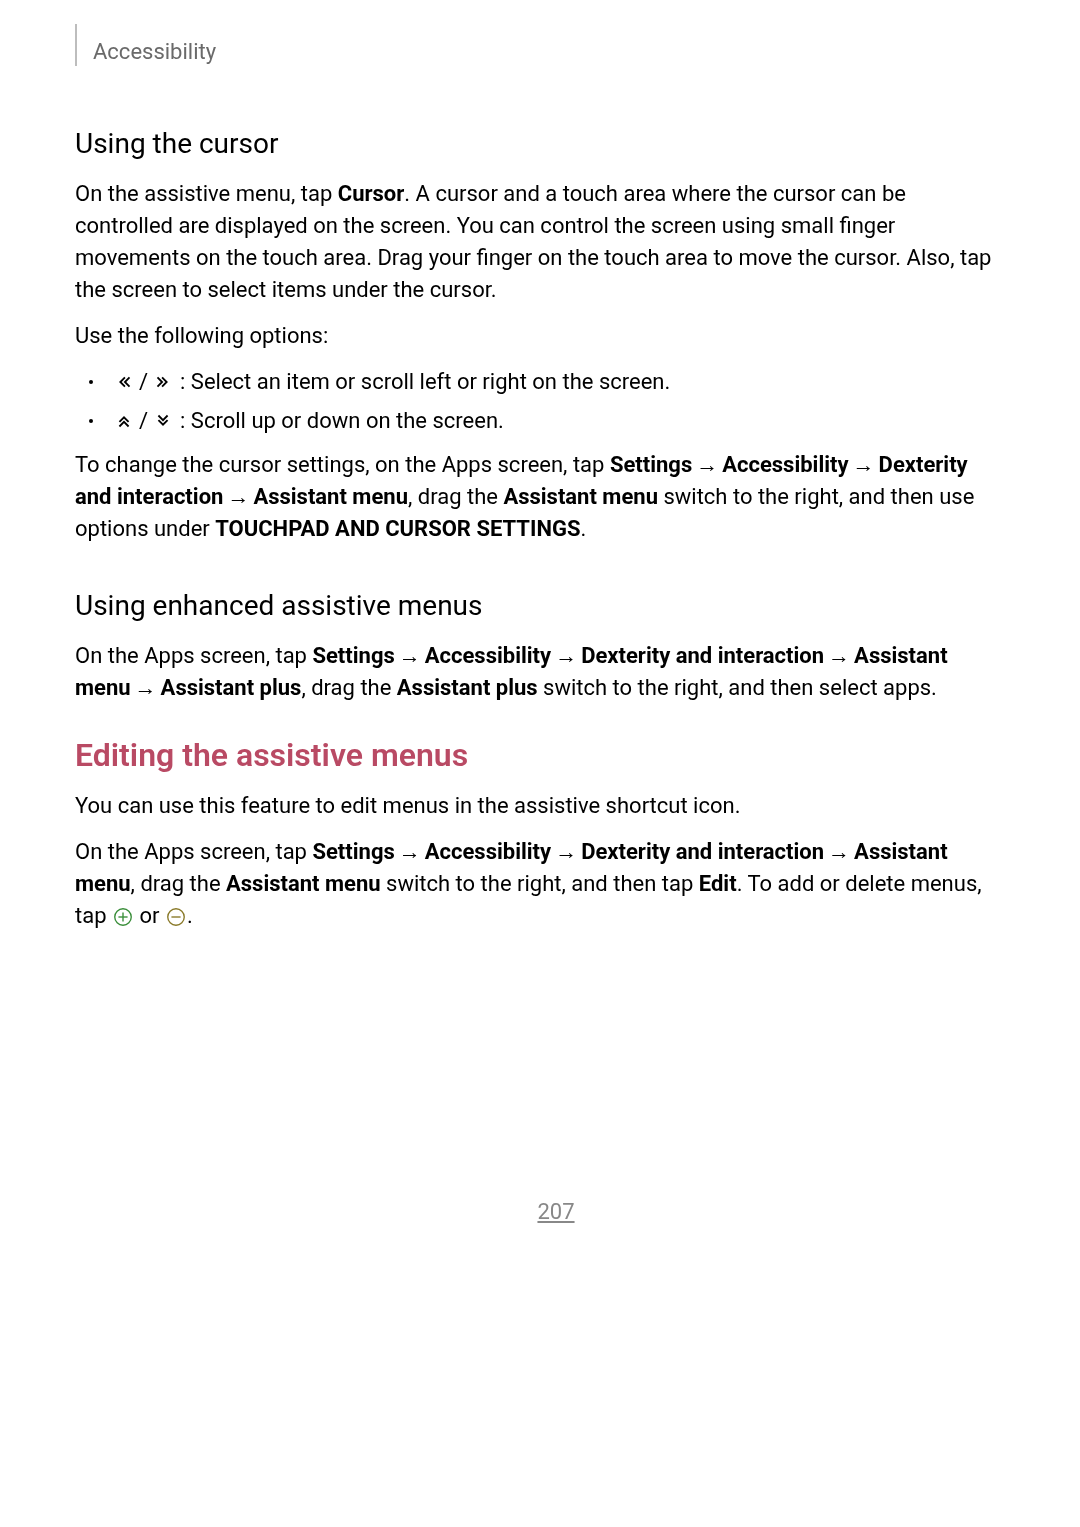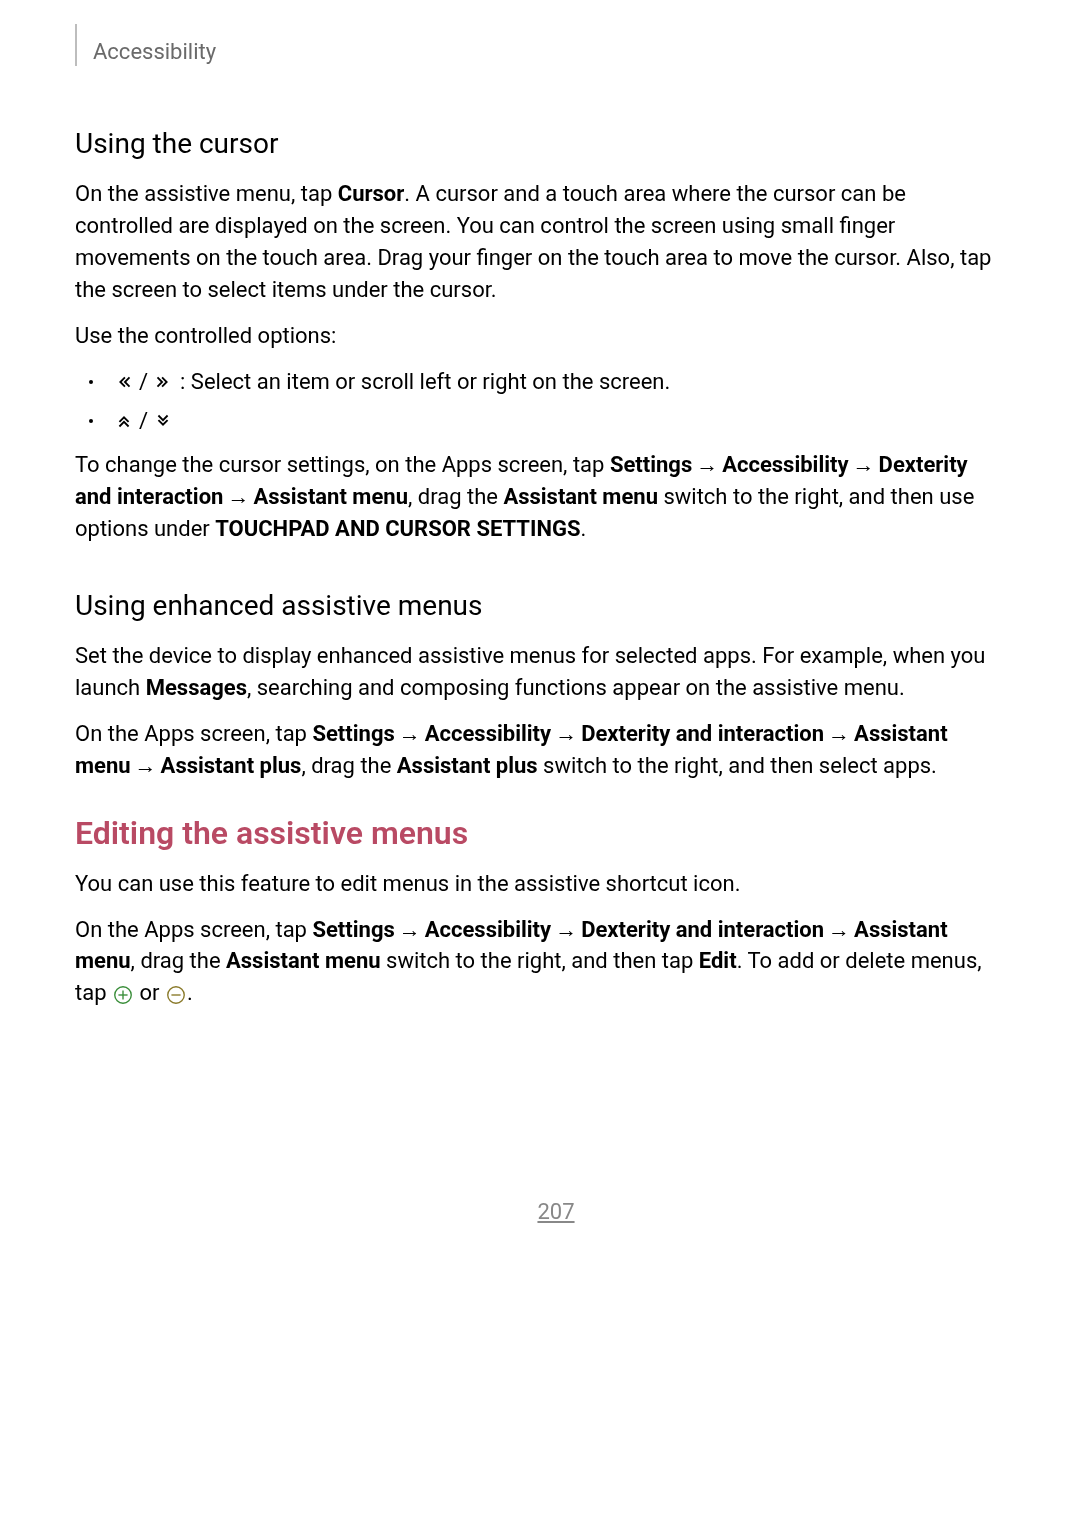--- a/index.html
+++ b/index.html
@@ -123,21 +123,21 @@
     <span>Accessibility</span>
   </div>
 
   <div>
     <h2 class="section-heading">Using the cursor</h2>
 
     <p class="body-text">
       <span>On the assistive menu, tap </span><strong>Cursor</strong><span>. A cursor and a touch area where the cursor can be controlled are displayed on the screen. You can control the screen using small finger movements on the touch area. Drag your finger on the touch area to move the cursor. Also, tap the screen to select items under the cursor.</span>
     </p>
 
-    <p class="body-text">Use the controlled options:</p>
+    <p class="body-text">Use the following options:</p>
 
     <div class="bullet-list">
 
       <div class="bullet-row">
         <span class="bullet-dot"></span>
         <span class="bullet-icons">
           <span class="icon-holder">
             <svg width="22" height="22" viewBox="0 0 24 24" fill="none" stroke="#000" stroke-width="2">
                 <polyline points="13 17 8 12 13 7"></polyline>
                 <polyline points="18 17 13 12 18 7"></polyline>
@@ -164,39 +164,37 @@
               </svg>
           </span>
           <span class="slash">/</span>
           <span class="icon-holder">
             <svg width="22" height="22" viewBox="0 0 24 24" fill="none" stroke="#000" stroke-width="2">
                 <polyline points="7 6 12 11 17 6"></polyline>
                 <polyline points="7 11 12 16 17 11"></polyline>
               </svg>
           </span>
         </span>
+        <span> : Scroll up or down on the screen.</span>
       </div>
 
 
 
     </div>
 
     <p class="body-text">
       <span>To change the cursor settings, on the Apps screen, tap </span><strong>Settings</strong><span class="arrow"> → </span><strong>Accessibility</strong><span class="arrow"> → </span><strong>Dexterity and interaction</strong><span class="arrow"> → </span><strong>Assistant menu</strong><span>, drag the </span><strong>Assistant menu</strong><span> switch to the right, and then use options under </span><strong>TOUCHPAD AND CURSOR SETTINGS</strong><span>.</span>
     </p>
   </div>
 
   <div class="section-gap"></div>
 
   <div>
     <h2 class="section-heading">Using enhanced assistive menus</h2>
 
-    <p class="body-text">
-      <span>Set the device to display enhanced assistive menus for selected apps. For example, when you launch </span><strong>Messages</strong><span>, searching and composing functions appear on the assistive menu.</span>
-    </p>
 
     <p class="body-text">
       <span>On the Apps screen, tap </span><strong>Settings</strong><span class="arrow"> → </span><strong>Accessibility</strong><span class="arrow"> → </span><strong>Dexterity and interaction</strong><span class="arrow"> → </span><strong>Assistant menu</strong><span class="arrow"> → </span><strong>Assistant plus</strong><span>, drag the </span><strong>Assistant plus</strong><span> switch to the right, and then select apps.</span>
     </p>
   </div>
 
   <div>
     <h1 class="section-main-heading">Editing the assistive menus</h1>
 
     <p class="body-text">You can use this feature to edit menus in the assistive shortcut icon.</p>

